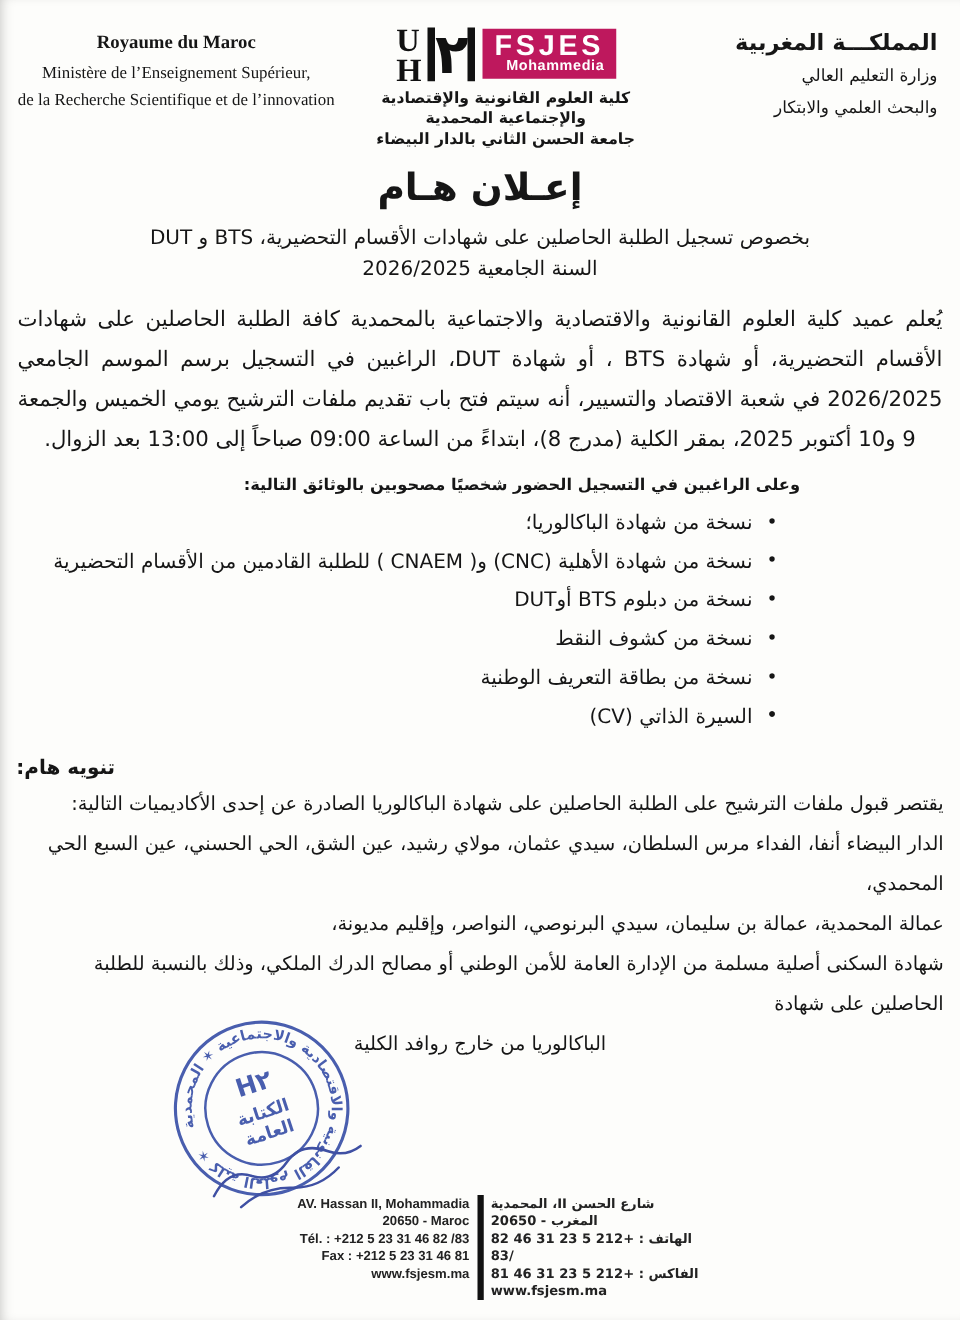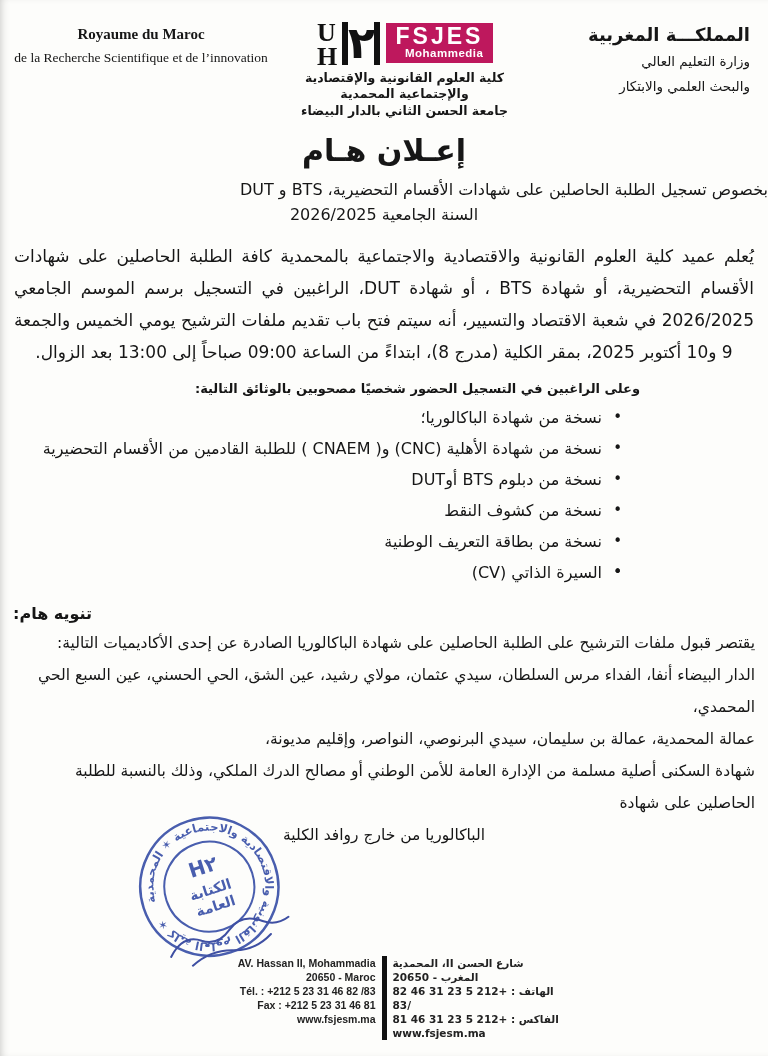--- a/index.html
+++ b/index.html
@@ -18,21 +18,21 @@
   .logo-row{display:flex;align-items:center;justify-content:center;gap:4px;}
   .fsjes-box{background:#be185d;color:#fff;padding:2px 10px 3px 10px;text-align:right;line-height:1;}
   .fsjes-box .acr{font-size:23px;font-weight:bold;letter-spacing:3px;font-family:"Liberation Sans",sans-serif;}
   .fsjes-box .city{font-size:11.5px;font-weight:bold;letter-spacing:.5px;font-family:"Liberation Sans",sans-serif;}
   .logo-ar{direction:rtl;font-size:12.5px;font-weight:bold;line-height:1.3;margin-top:4px;}
   .hdr-ar{width:210px;text-align:right;direction:rtl;padding-top:4px;}
   .hdr-ar .l1{font-weight:bold;font-size:18px;margin-bottom:8px;}
   .hdr-ar .l2,.hdr-ar .l3{font-size:13.5px;margin-bottom:9px;}
   
   .title{direction:rtl;text-align:center;font-size:30px;font-weight:bold;margin-top:14px;}
-  .subtitle{direction:rtl;font-size:16px;margin-top:12px;}
+  .subtitle{direction:rtl;text-align:center;font-size:16px;margin-top:12px;}
   .subtitle2{direction:rtl;text-align:center;font-size:16px;margin-top:6px;}
   
   .para{
     direction:rtl;text-align:justify;text-align-last:center;
     margin:16px 14px 0 14px;font-size:17px;line-height:32px;
   }
   .doc-heading{direction:rtl;font-weight:bold;font-size:13px;margin:13px 128px 0 0;text-align:right;}
   .doc-list{direction:rtl;margin:6px 146px 0 0;padding:0;list-style:none;text-align:right;}
   .doc-list li{font-size:16px;line-height:31px;position:relative;padding-right:20px;}
   .doc-list li .dot{position:absolute;right:0;top:0;font-size:15px;}
@@ -50,20 +50,21 @@
   .foot-ar .ltr{direction:ltr;text-align:left;}
 </style>
 </head>
 <body>
 
 <div class="page">
 
   <div class="header">
     <div class="hdr-fr">
       <div class="l1">Royaume du Maroc</div>
+      <div class="l2">Ministère de l’Enseignement Supérieur,</div>
       <div class="l3">de la Recherche Scientifique  et de l’innovation</div>
     </div>
 
     <div class="hdr-logo">
       <div class="logo-row">
         <svg width="66" height="46" viewBox="0 0 66 46">
           <text x="1" y="21" font-family="Liberation Serif, serif" font-weight="bold" font-size="26" fill="#111">U</text>
           <text x="1" y="45" font-family="Liberation Serif, serif" font-weight="bold" font-size="26" fill="#111">H</text>
           <rect x="26" y="2" width="6" height="43" fill="#111"></rect>
           <text x="32" y="38" font-family="DejaVu Sans, sans-serif" font-weight="bold" font-size="44" fill="#111">٢</text>

